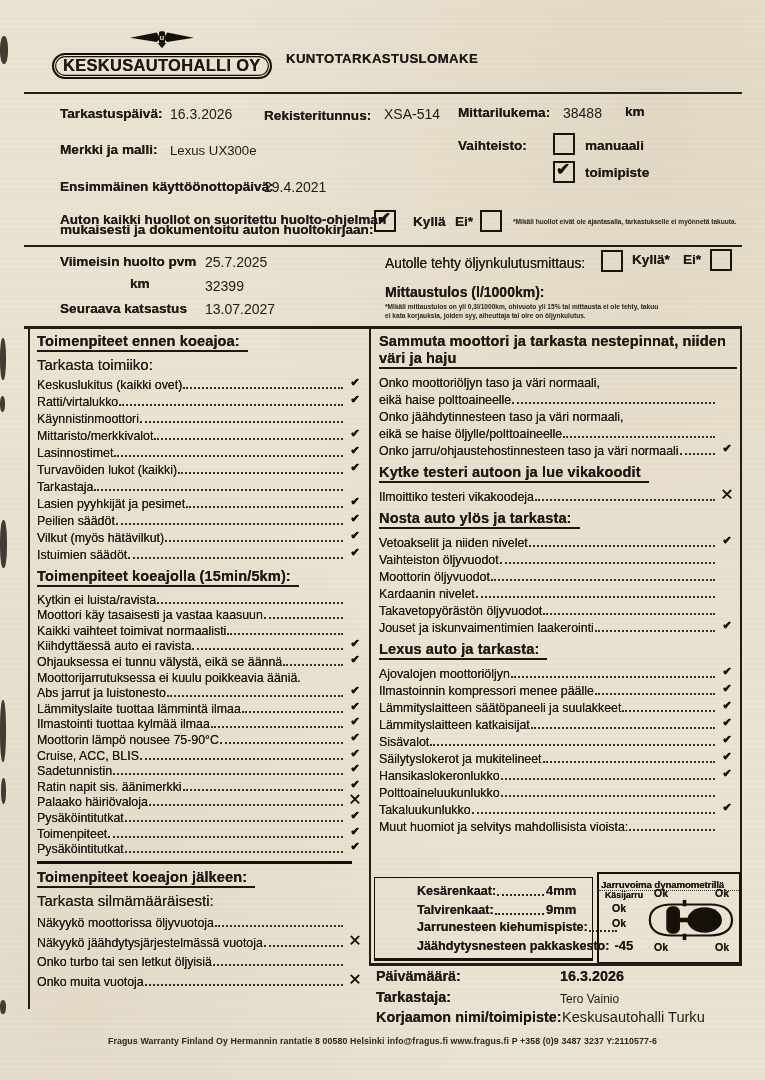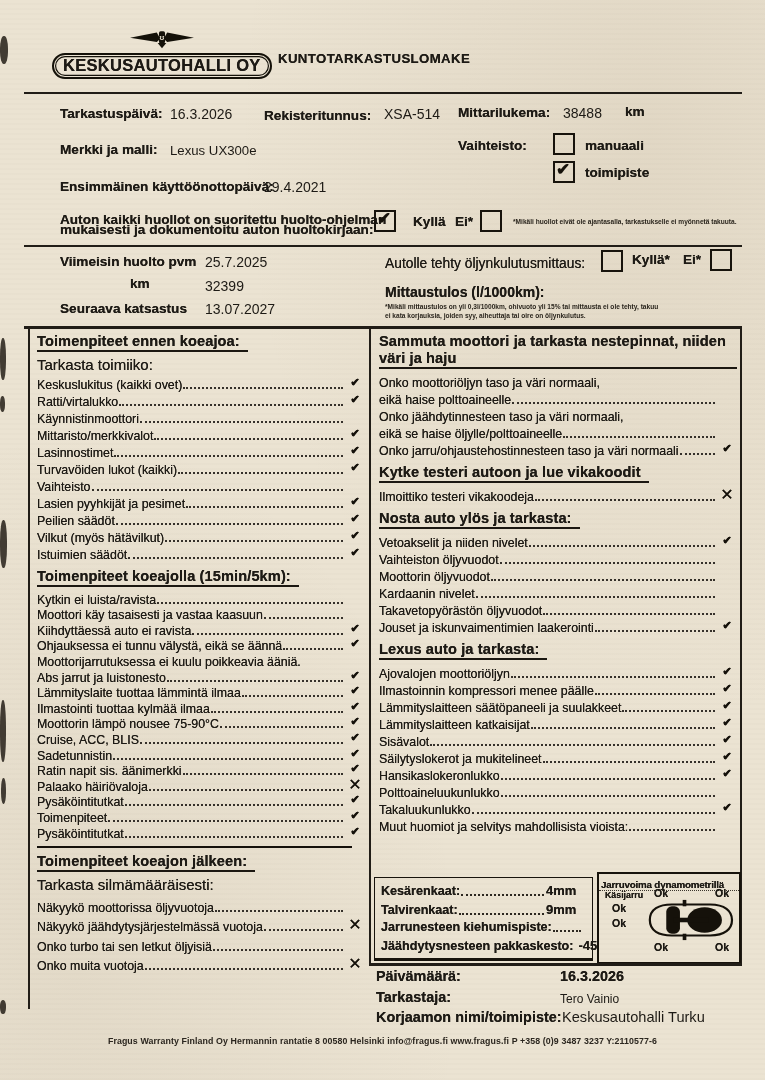--- a/index.html
+++ b/index.html
@@ -18,21 +18,21 @@
   .h-line { position:absolute; background:#211d17; }
   .v-line { position:absolute; background:#211d17; }
 
   
   .logo-wrap { position:absolute; left:52px; top:30px; text-align:center; }
   .logo-box {
     border:2.6px solid #141109; border-radius:15px; padding:1px 9px 2px 9px;
     box-shadow: inset 0 0 0 1px var(--paper,#ebe3d2), inset 0 0 0 2.2px #141109;
     font-size:16.5px; font-weight:bold; letter-spacing:0.3px; white-space:nowrap;
   }
-  .page-title { position:absolute; left:278px; top:51px; font-size:13.2px; font-weight:bold; letter-spacing:0.4px; }
+  .page-title { position:absolute; left:286px; top:51px; font-size:13.2px; font-weight:bold; letter-spacing:0.4px; }
 
   .flab { position:absolute; font-size:13.6px; font-weight:bold; white-space:nowrap; }
   .fval { position:absolute; font-size:13.2px; white-space:nowrap; }
   .fval-lg { font-size:14px; }
   .fine { position:absolute; font-size:6.6px; color:#2a251d; line-height:1.35; font-weight:bold; }
 
   .cb { position:absolute; width:18px; height:18px; border:2.6px solid #17130c; }
   .cb.checked::after { content:"✔"; position:absolute; left:1px; top:-4px; font-size:17px; font-weight:bold; color:#15110a; }
 
   
@@ -56,21 +56,21 @@
   .mk-check { font-size:11px; font-weight:bold; transform:translateY(-3px); }
   .mk-x { font-size:16px; line-height:1; transform:translateY(-1px); }
   .thick-hr { height:2.8px; background:#14100a; width:96%; margin:5px 0 5px 0; }
 
   
   .tyre-box {
     position:absolute; left:374px; top:877px; width:219px; height:84px;
     border:1.8px solid #17130c; border-bottom-width:3.6px;
     display:flex; flex-direction:column; justify-content:space-evenly; padding:2px 6px; box-sizing:border-box;
   }
-  .tyre-row { display:flex; align-items:flex-end; font-size:12.6px; font-weight:bold; }
+  .tyre-row { display:flex; align-items:flex-end; font-size:12.6px; font-weight:bold;margin-left:36px; }
   .tyre-row .dots { border-bottom-color:#2c2720; margin-bottom:2px; }
   .tyre-val { width:40px; font-size:13px; font-weight:bold; white-space:nowrap; }
 
   
   .brake-box {
     position:absolute; left:597px; top:872px; width:144px; height:92px;
     border:2px solid #17130c; box-sizing:border-box;
   }
   .brake-title { font-size:9.8px; font-weight:bold; white-space:nowrap; letter-spacing:-0.2px; padding:5px 0 0 2px; border-bottom:1px dotted #3a342c; }
   .brake-ok { position:absolute; font-size:10.5px; font-weight:bold; }
@@ -188,21 +188,21 @@
           <span class="mark mk-check">✔</span>
         </div>
 
         <div class="check-row">
           <span class="lbl">Turvavöiden lukot (kaikki)</span>
           <span class="dots"></span>
           <span class="mark mk-check">✔</span>
         </div>
 
         <div class="check-row">
-          <span class="lbl">Vaihteisto</span>
+          <span class="lbl">Tarkastaja</span>
           <span class="dots"></span>
           <span class="mark"></span>
         </div>
 
         <div class="check-row">
           <span class="lbl">Lasien pyyhkijät ja pesimet</span>
           <span class="dots"></span>
           <span class="mark mk-check">✔</span>
         </div>
 
@@ -233,20 +233,25 @@
           <span class="dots"></span>
           <span class="mark"></span>
         </div>
 
         <div class="check-row">
           <span class="lbl">Moottori käy tasaisesti ja vastaa kaasuun</span>
           <span class="dots"></span>
           <span class="mark"></span>
         </div>
 
+        <div class="check-row">
+          <span class="lbl">Kaikki vaihteet toimivat normaalisti</span>
+          <span class="dots"></span>
+          <span class="mark"></span>
+        </div>
 
         <div class="check-row">
           <span class="lbl">Kiihdyttäessä auto ei ravista</span>
           <span class="dots"></span>
           <span class="mark mk-check">✔</span>
         </div>
 
         <div class="check-row">
           <span class="lbl">Ohjauksessa ei tunnu välystä, eikä se äännä</span>
           <span class="dots"></span>

